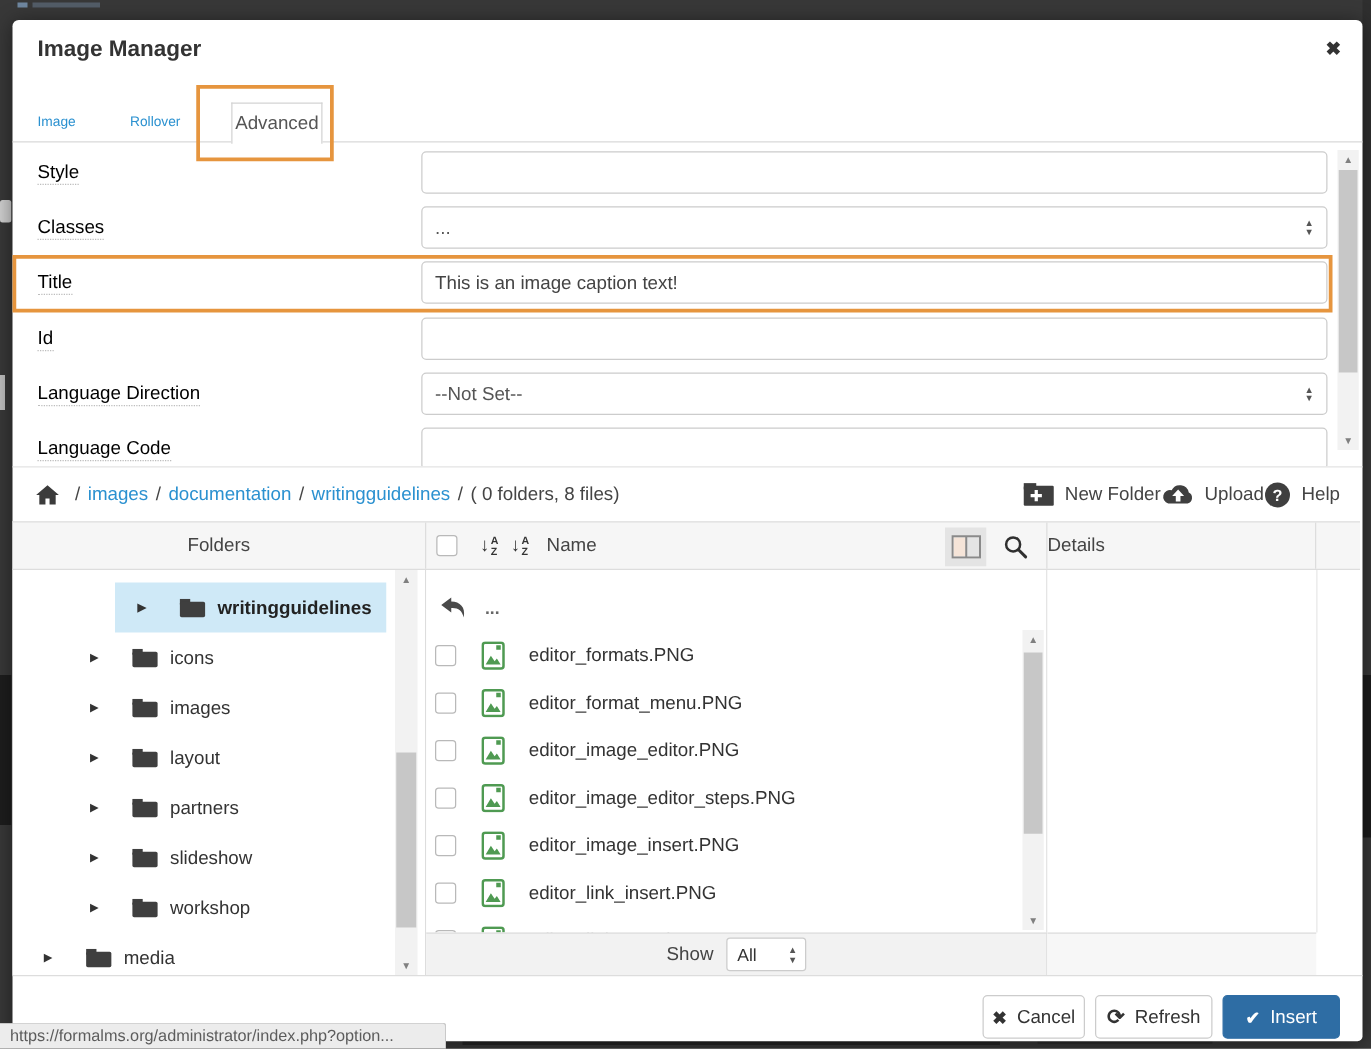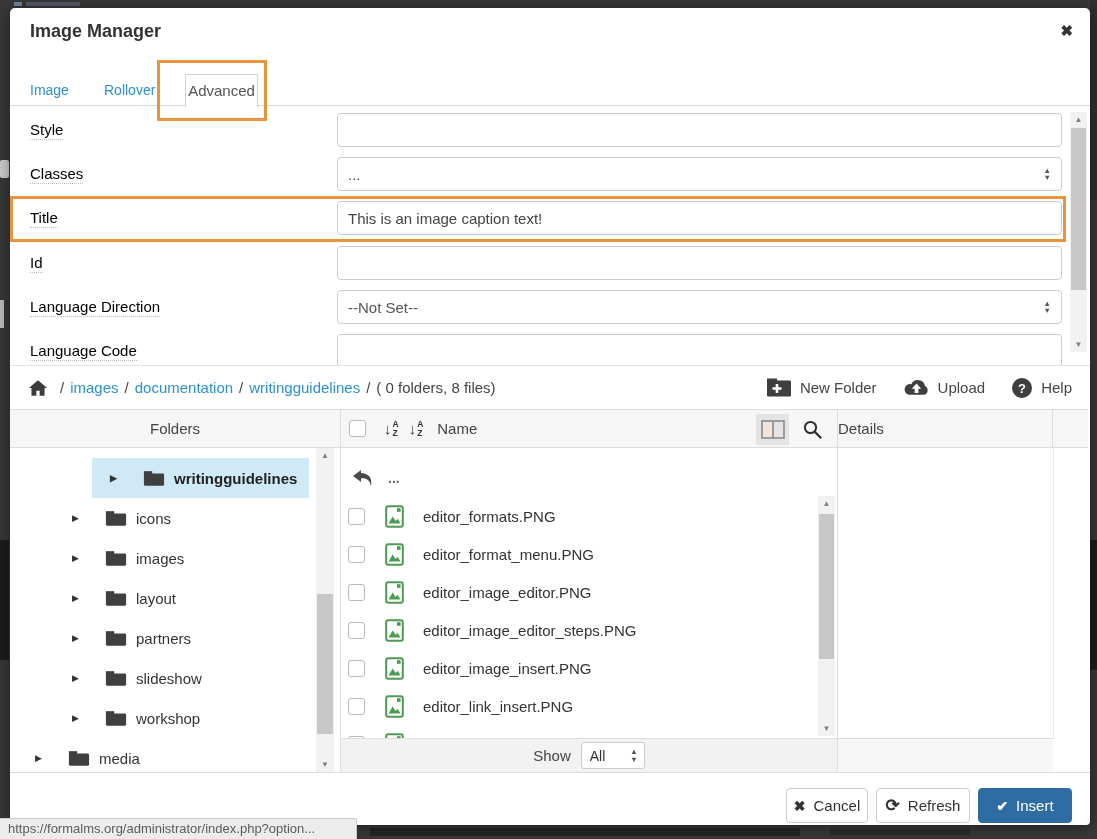--- a/index.html
+++ b/index.html
@@ -21,31 +21,31 @@
   .frag-e { left:0; top:615px; color:#ddd; font-size:12px; line-height:12px; }
   .frag-f { left:0; top:540px; width:9px; height:120px; background:#1d1d1d; }
   .frag-g { left:160px; top:829px; width:180px; height:6px; background:#2a2a2a; }
   .frag-h { left:370px; top:828px; width:430px; height:8px; background:#262626; }
   .frag-i { left:830px; top:829px; width:140px; height:6px; background:#2c2c2c; }
   .frag-j { left:1090px; top:0; width:7px; height:200px; background:#2f2f2f; }
   .frag-k { left:1090px; top:540px; width:7px; height:130px; background:#1c1c1c; }
 
   
   .dialog {
-    position:absolute; left:10px; top:8px; width:1080px; height:817px;
+    position:absolute; left:10px; top:16px; width:1080px; height:817px;
     background:#fff; border-radius:5px 5px 4px 4px;
     box-shadow:0 2px 16px rgba(0,0,0,0.45);
     padding-left:12px;
   }
   .dlg-title { position:absolute; left:20px; top:13px; font-size:18px; font-weight:bold; color:#333; }
   .dlg-close { position:absolute; right:17px; top:14px; font-size:15px; color:#333; font-weight:bold; cursor:pointer; }
 
   
   .tabs { position:absolute; left:0; right:0; top:66px; height:32px; border-bottom:1px solid #d9d9d9; }
-  .tab-link { position:absolute; top:0; height:32px; line-height:32px; font-size:14px; color:#2b91d0; cursor:pointer; }
+  .tab-link { position:absolute; top:0; height:32px; line-height:32px; font-size:11px; color:#2b91d0; cursor:pointer; }
   .tab-image { left:20px; }
   .tab-rollover { left:94px; }
   .tab-advanced {
     position:absolute; left:175px; top:0; width:73px; height:33px;
     background:#fff; border:1px solid #d4d4d4; border-bottom:none;
     text-align:center; line-height:31px; font-size:15px; color:#555; z-index:2; cursor:pointer;
   }
   .tab-highlight {
     position:absolute; left:147px; top:52px; width:110px; height:61px;
     border:3px solid #e6953e; z-index:3; pointer-events:none;
@@ -80,21 +80,21 @@
   .form-scroll { position:absolute; left:1060px; top:104px; width:17px; height:240px; }
   .form-scroll .sb-thumb { top:16px; height:162px; }
 
   
   .browser { position:absolute; left:0; right:0; top:357px; bottom:52px; border-top:1px solid #e3e3e3; border-bottom:1px solid #ddd; }
   .crumb-bar { position:absolute; left:0; right:0; top:0; height:43px; display:flex; align-items:center; padding-left:18px; font-size:15px; }
   .crumb-bar .sep { color:#444; margin:0 6px; }
   .crumb-link { color:#2b91d0; cursor:pointer; }
   .crumb-sum { color:#444; }
   .home-wrap { margin-right:6px; display:flex; align-items:center; cursor:pointer; }
-  .crumb-actions { position:absolute; right:18px; top:0; height:43px; display:flex; align-items:center; gap:26px; }
+  .crumb-actions { position:absolute; right:18px; top:0; height:43px; display:flex; align-items:center; }
   .act-btn { display:flex; align-items:center; gap:8px; font-size:15px; color:#444; cursor:pointer; }
 
   .cols-header { position:absolute; left:0; right:2px; top:43px; height:39px;
                  background:#f6f6f6; border-top:1px solid #ddd; border-bottom:1px solid #ddd; }
   .hcell { position:absolute; top:0; height:100%; border-right:1px solid #ddd; font-size:15px; color:#444; }
   .hdr-folders { left:0; width:331px; text-align:center; line-height:37px; }
   .hdr-files { left:331px; width:497px; display:flex; align-items:center; padding-left:8px; }
   .hdr-details { left:828px; width:215px; line-height:37px; }
   .hdr-extra { left:1043px; width:35px; border-right:none; }
   .cb { width:17px; height:17px; background:#fff; border:1px solid #b9b9b9; border-radius:3px; display:inline-block; cursor:pointer; flex:0 0 auto; }

